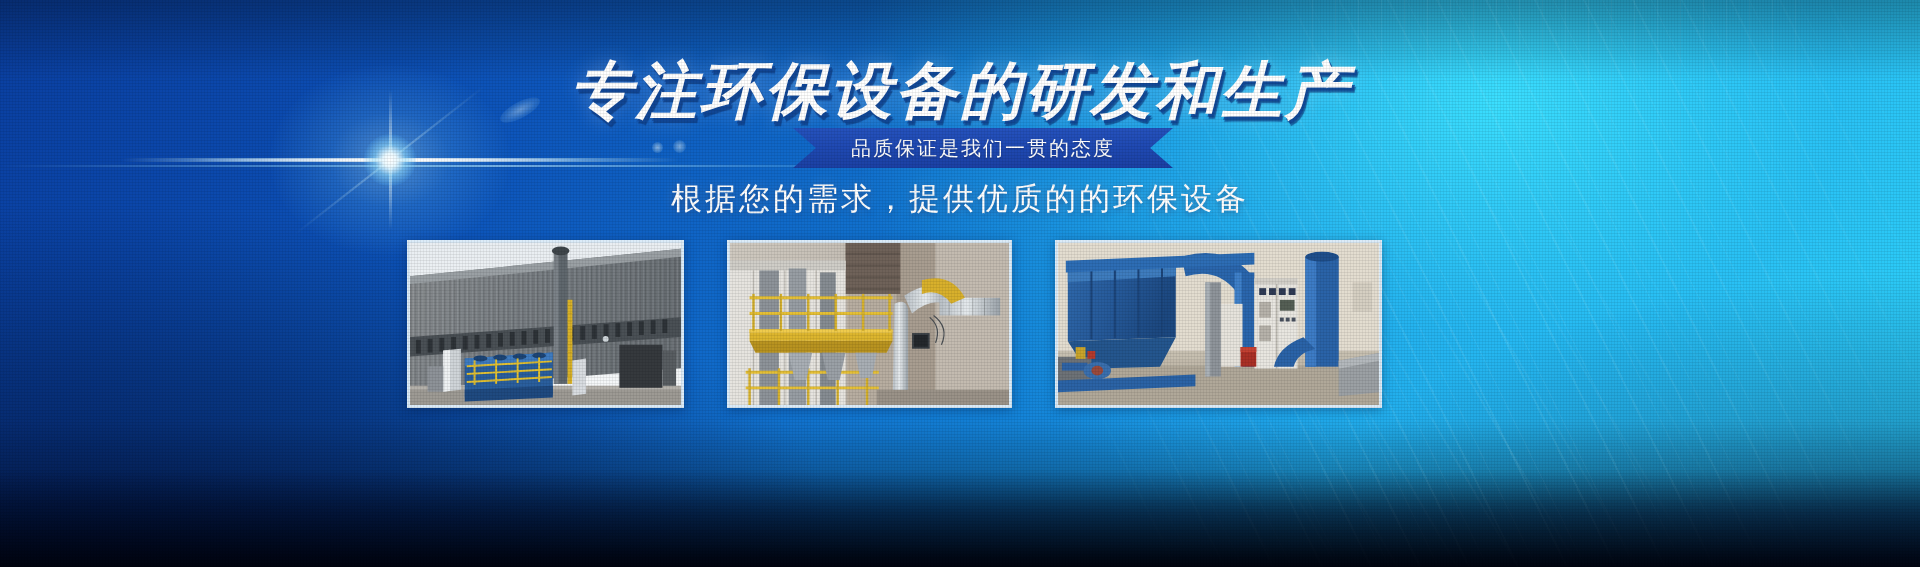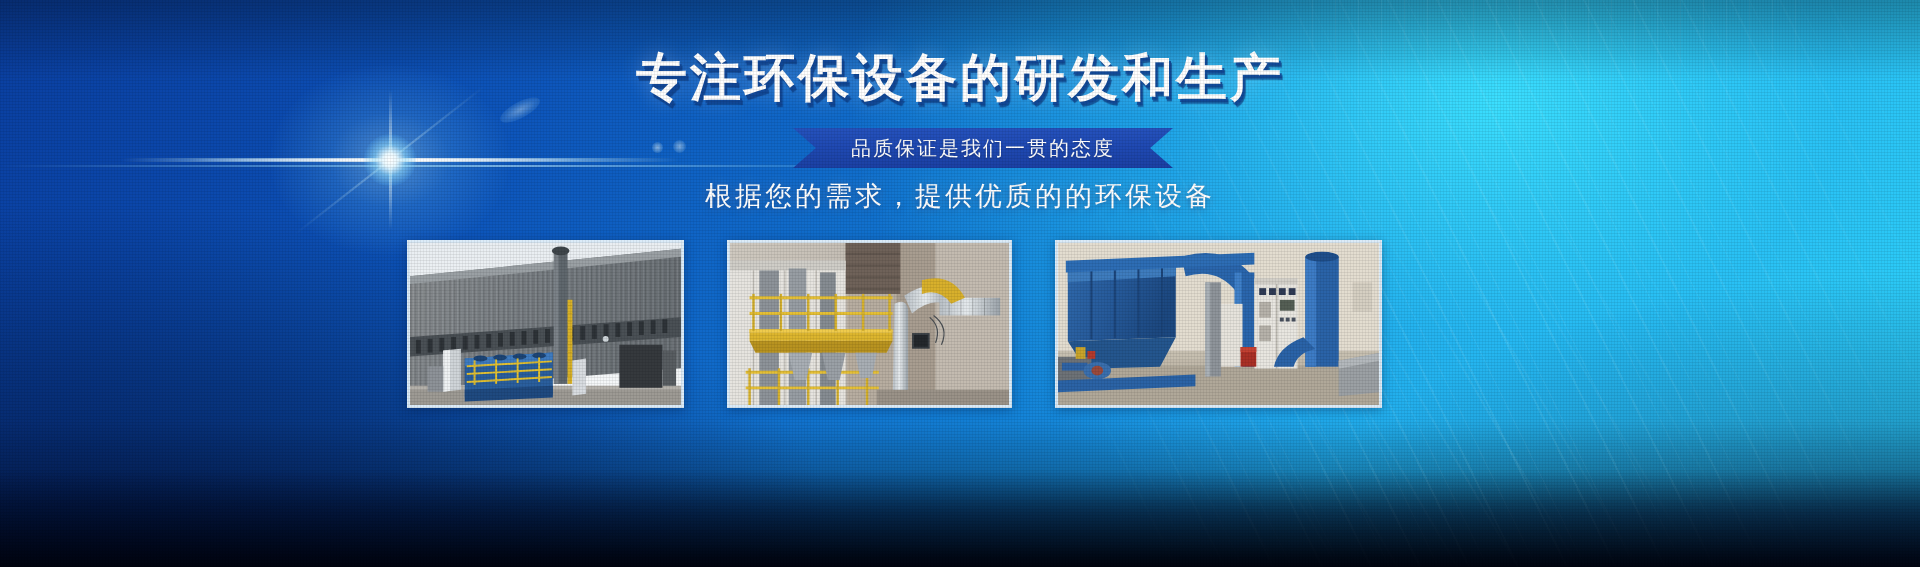--- a/index.html
+++ b/index.html
@@ -177,32 +177,33 @@
   }
 
   
   .content {
     position: absolute; inset: 0;
     z-index: 5;
   }
 
   .headline {
     position: absolute;
-    left: 0; right: 0; top: 50px;
+    left: 0; right: 0; top: 58px;
     text-align: center;
-    font-size: 51px;
+    font-size: 62px;
     font-weight: bold;
     letter-spacing: 3px;
     color: #ffffff;
     line-height: 1.08;
     text-shadow:
       2px 3px 0 rgba(18,70,150,0.85),
       3px 5px 1px rgba(12,55,125,0.70),
       0 0 22px rgba(255,255,255,0.30);
     white-space: nowrap;
+    font-style: italic;
   }
 
   .badge-wrap {
     position: absolute;
     left: 0; right: 0; top: 128px;
     display: flex;
     justify-content: center;
     margin-left: 46px;
   }
   .badge {
@@ -221,21 +222,21 @@
     letter-spacing: 2px;
     font-weight: normal;
     text-shadow: 0 1px 2px rgba(0,0,0,0.25);
     white-space: nowrap;
   }
 
   .tagline {
     position: absolute;
     left: 0; right: 0; top: 178px;
     text-align: center;
-    font-size: 27px;
+    font-size: 31px;
     color: #ffffff;
     letter-spacing: 3px;
     text-shadow: 0 2px 6px rgba(10,45,110,0.55), 0 0 14px rgba(255,255,255,0.22);
     white-space: nowrap;
   }
 
   
   .photos {
     position: absolute;
     left: 407px;

